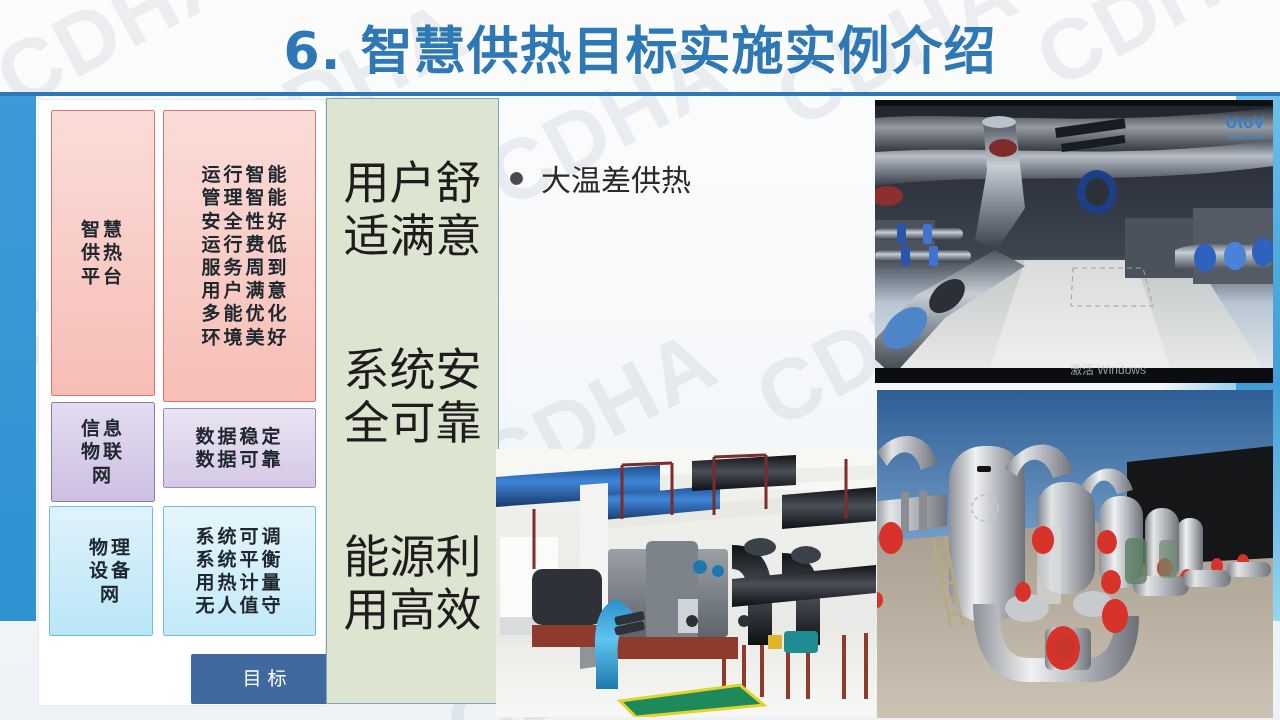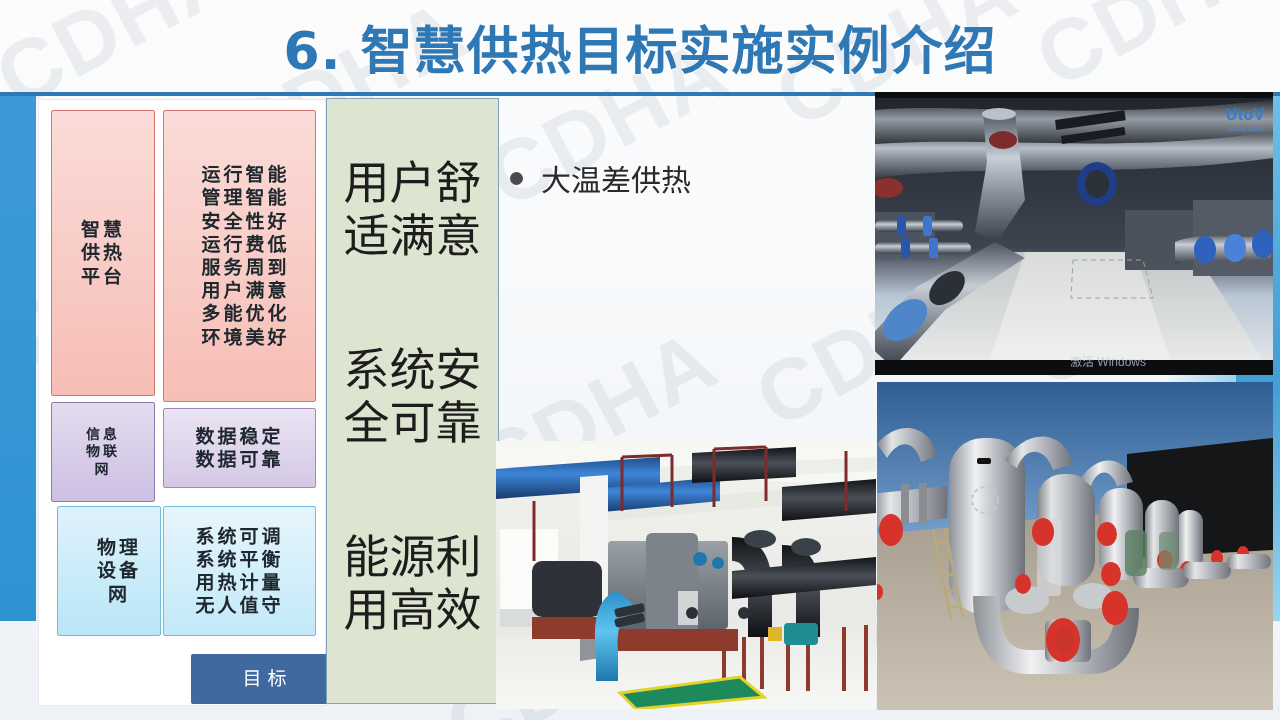--- a/index.html
+++ b/index.html
@@ -94,30 +94,30 @@
     left:118px;top:4px;width:153px;height:292px;
     background:linear-gradient(180deg,#fbdcd8 0%,#f6beb6 100%);
     border:1.5px solid #d4766d;
     font-size:19px;
     padding-left:12px;
   }
   .box-info{
     left:6px;top:296px;width:104px;height:100px;
     background:linear-gradient(180deg,#e3dcef 0%,#cdbfe2 100%);
     border:1.5px solid #8d7bb0;
-    font-size:14px;
+    font-size:19px;
   }
   .box-data{
     left:118px;top:302px;width:153px;height:80px;
     background:linear-gradient(180deg,#eae4f3 0%,#d5c8e6 100%);
     border:1.5px solid #9b8bbd;
     font-size:19px;
   }
   .box-phys{
-    left:12px;top:400px;width:104px;height:130px;
+    left:4px;top:400px;width:104px;height:130px;
     background:linear-gradient(180deg,#dff2fb 0%,#b9e6f7 100%);
     border:1.5px solid #6ebede;
     font-size:19px;
     padding-left:20px;
   }
   .box-sys{
     left:118px;top:400px;width:153px;height:130px;
     background:linear-gradient(180deg,#e6f5fc 0%,#c2e9f8 100%);
     border:1.5px solid #6ebede;
     font-size:19px;
@@ -177,21 +177,21 @@
     font-size:30px;
     color:#2a2a2a;
     white-space:nowrap;
   }
   .bullet-dot{
     width:13px;height:13px;border-radius:50%;
     background:#4a4a4a;margin-right:18px;flex:0 0 auto;
   }
 
   
-  .photo{position:absolute;overflow:hidden;z-index:14;}
+  .photo{position:absolute;overflow:hidden;z-index:14;margin-top:8px;}
   .ph-topright{left:875px;top:92px;width:398px;height:283px;background:#1a1d24;}
   .ph-botright{left:877px;top:382px;width:396px;height:328px;background:#8c8375;}
   .ph-botcenter{left:496px;top:441px;width:380px;height:268px;background:#dfe3e2;}
 
   .photo svg{display:block;width:100%;height:100%;}
 
   
   .ribbon{
     position:absolute;right:0;top:96px;width:44px;height:525px;
     background:linear-gradient(180deg,#55b7e6 0%,#2f93d2 55%,#8ed2ef 100%);

